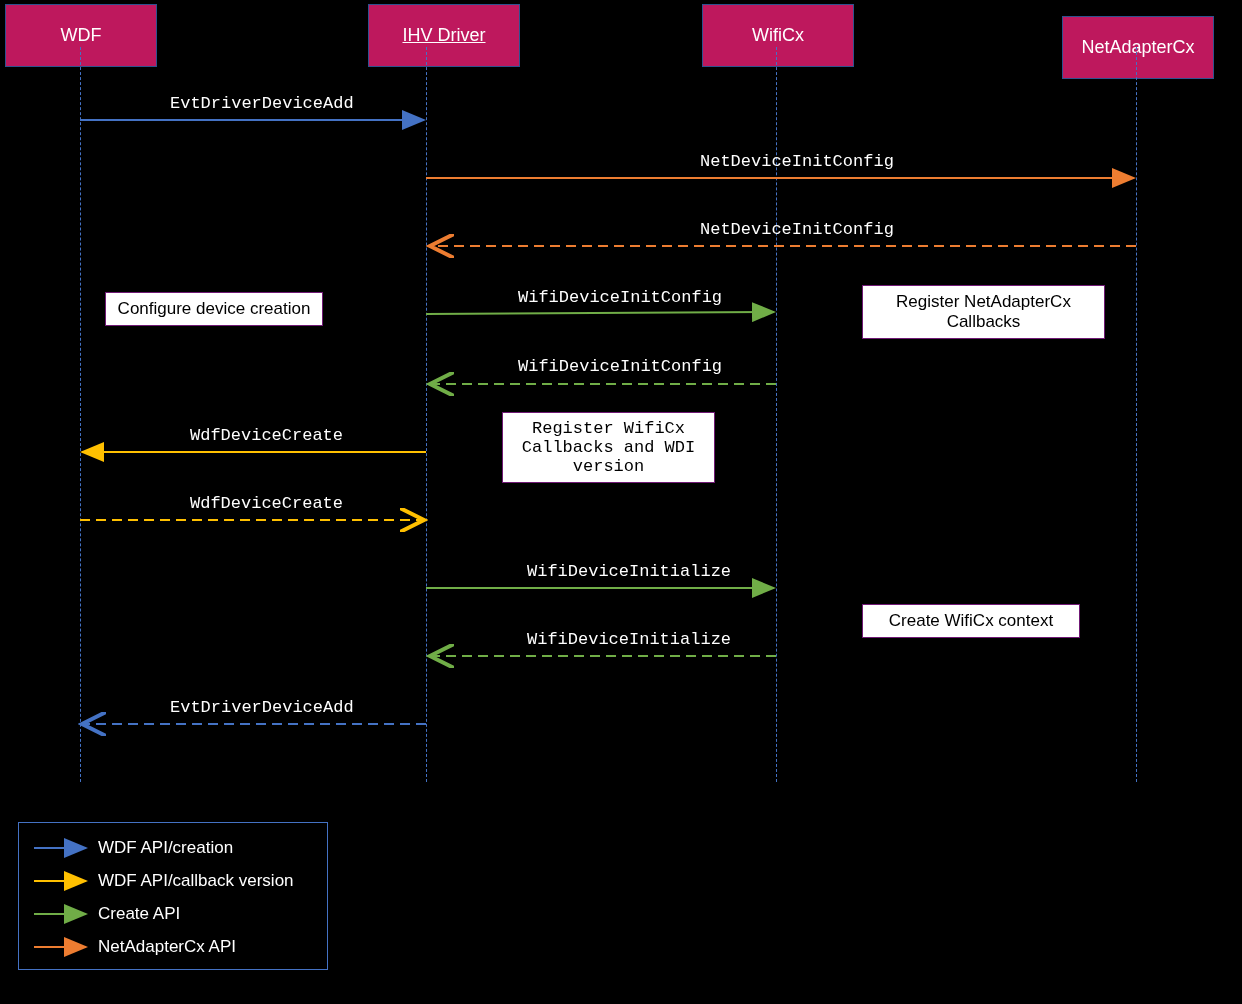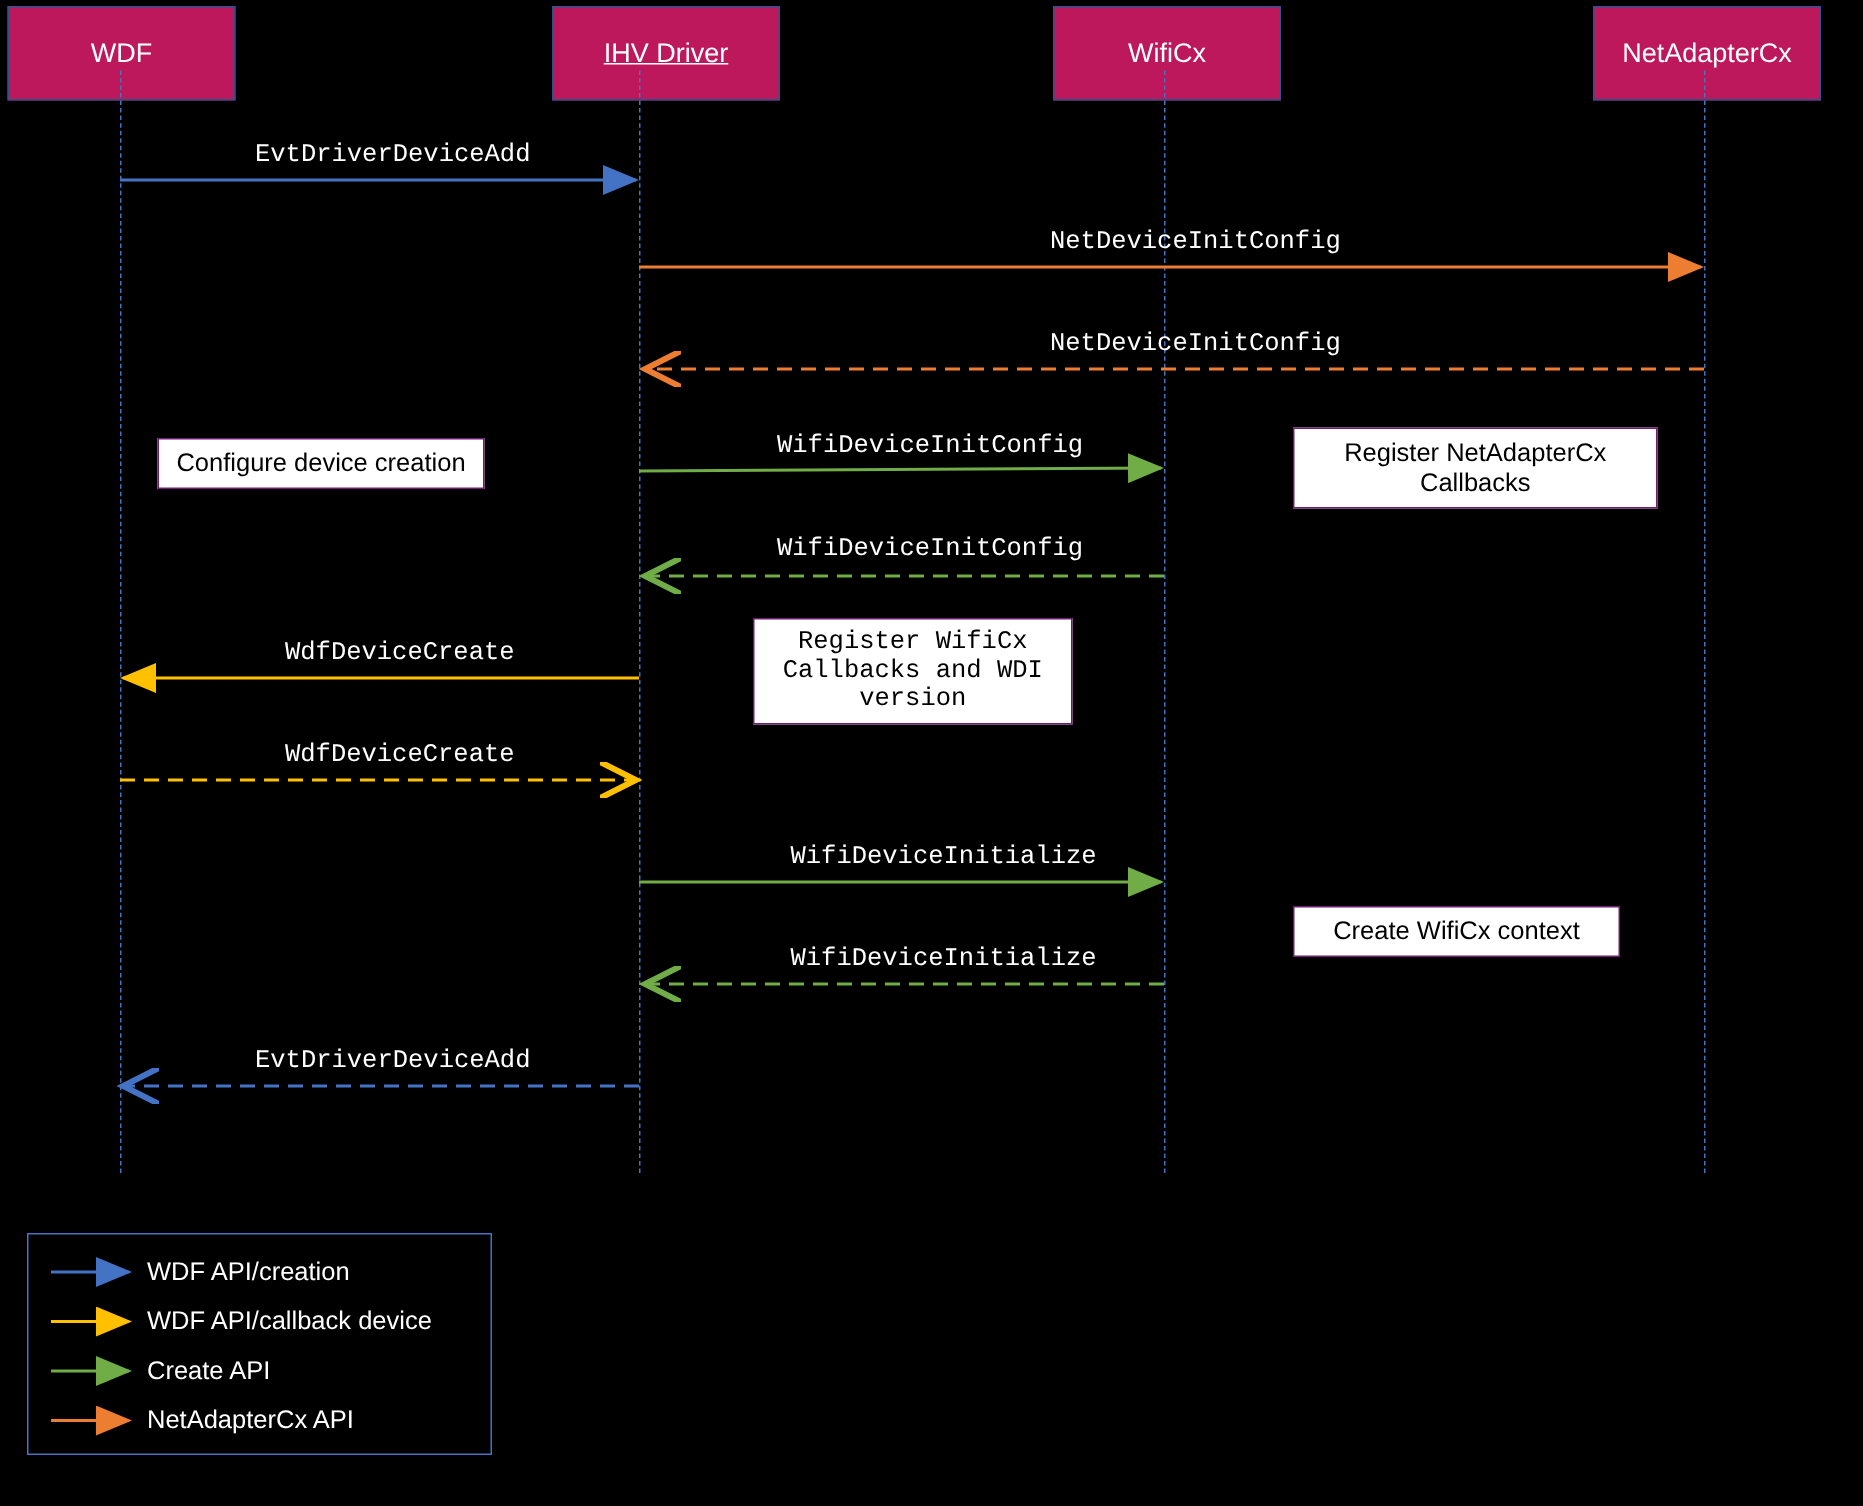--- a/index.html
+++ b/index.html
@@ -69,21 +69,21 @@
 
 <div class="lifeline-box" style="left:5px; top:4px;">
   <span>WDF</span>
 </div>
 <div class="lifeline-box" style="left:368px; top:4px;text-decoration:underline;">
   <span>IHV Driver</span>
 </div>
 <div class="lifeline-box" style="left:702px; top:4px;">
   <span>WifiCx</span>
 </div>
-<div class="lifeline-box" style="left:1062px; top:4px;">
+<div class="lifeline-box" style="left:1062px; top:16px;">
   <span>NetAdapterCx</span>
 </div>
 
 <div class="lifeline" style="left:80px;"></div>
 <div class="lifeline" style="left:426px;"></div>
 <div class="lifeline" style="left:776px;"></div>
 <div class="lifeline" style="left:1136px;"></div>
 
 <svg class="arrows">
   <defs>
@@ -150,15 +150,15 @@
 <div class="label" style="left:527px; top:630px;">WifiDeviceInitialize</div>
 <div class="label" style="left:170px; top:698px;">EvtDriverDeviceAdd</div>
 
 <div class="note-box" style="left:105px; top:292px; width:200px;">Configure device creation</div>
 <div class="note-box" style="left:862px; top:285px; width:225px;">Register NetAdapterCx Callbacks</div>
 <div class="note-box" style="left:502px; top:412px; width:195px;font-family:Liberation Mono, monospace;">Register WifiCx Callbacks and WDI version</div>
 <div class="note-box" style="left:862px; top:604px; width:200px;">Create WifiCx context</div>
 
 <div class="legend-box"></div>
 <div class="legend-item" style="left:98px; top:838px;">WDF API/creation</div>
-<div class="legend-item" style="left:98px; top:871px;">WDF API/callback device</div>
+<div class="legend-item" style="left:98px; top:871px;">WDF API/callback version</div>
 <div class="legend-item" style="left:98px; top:904px;">Create API</div>
 <div class="legend-item" style="left:98px; top:937px;">NetAdapterCx API</div>
 
 </body></html>

